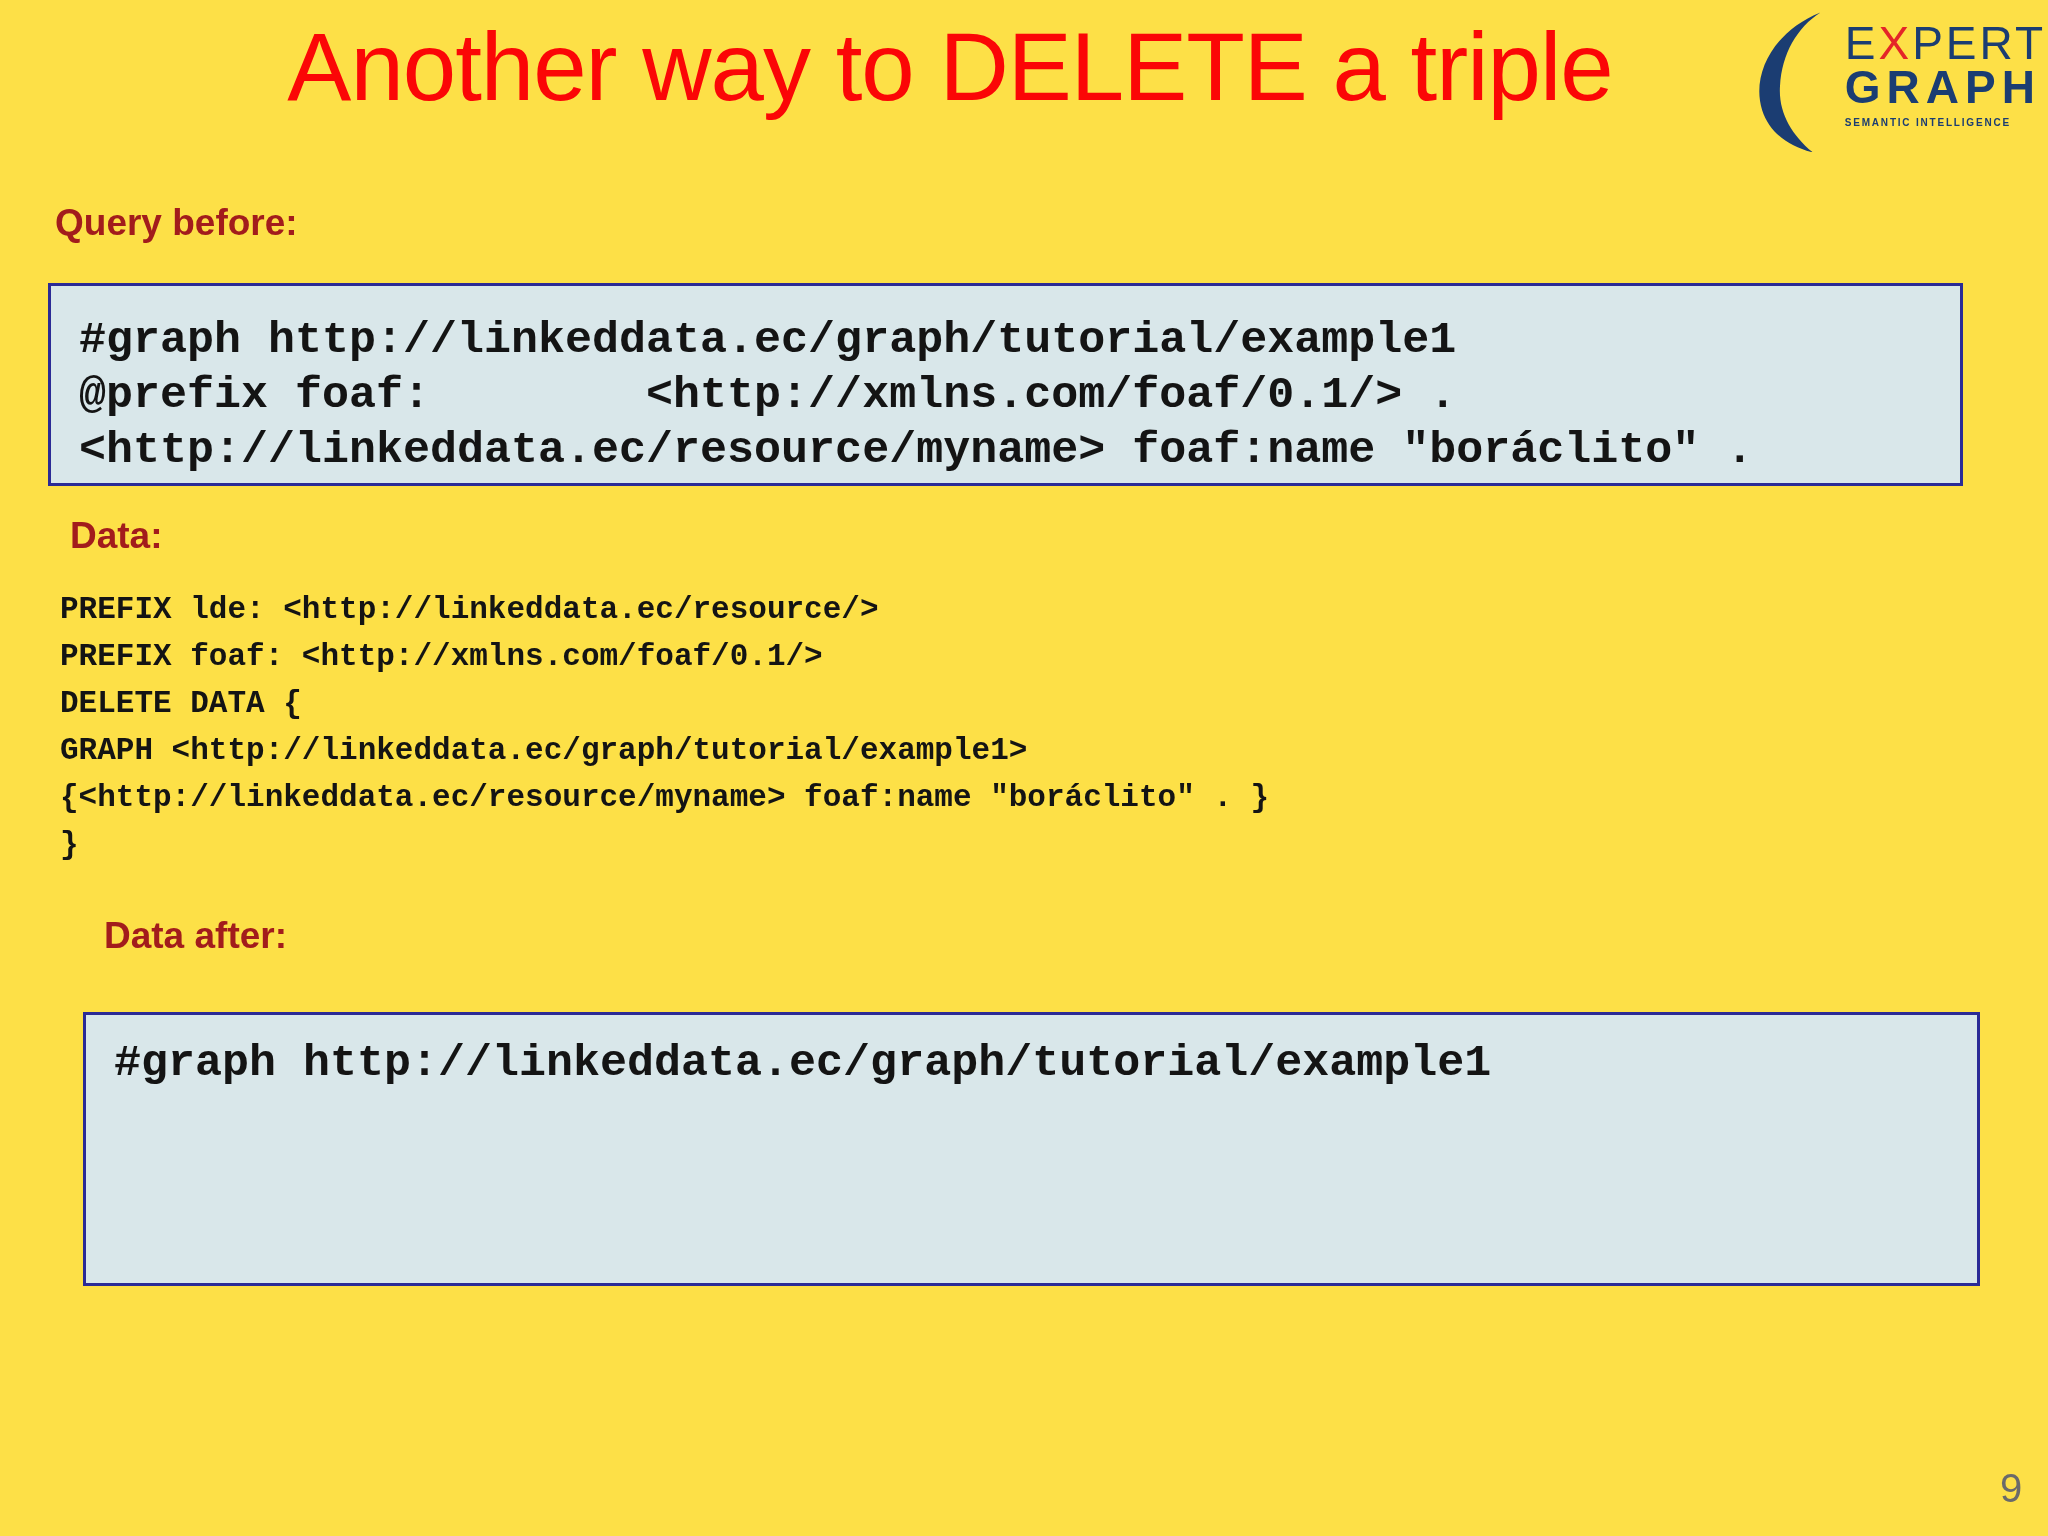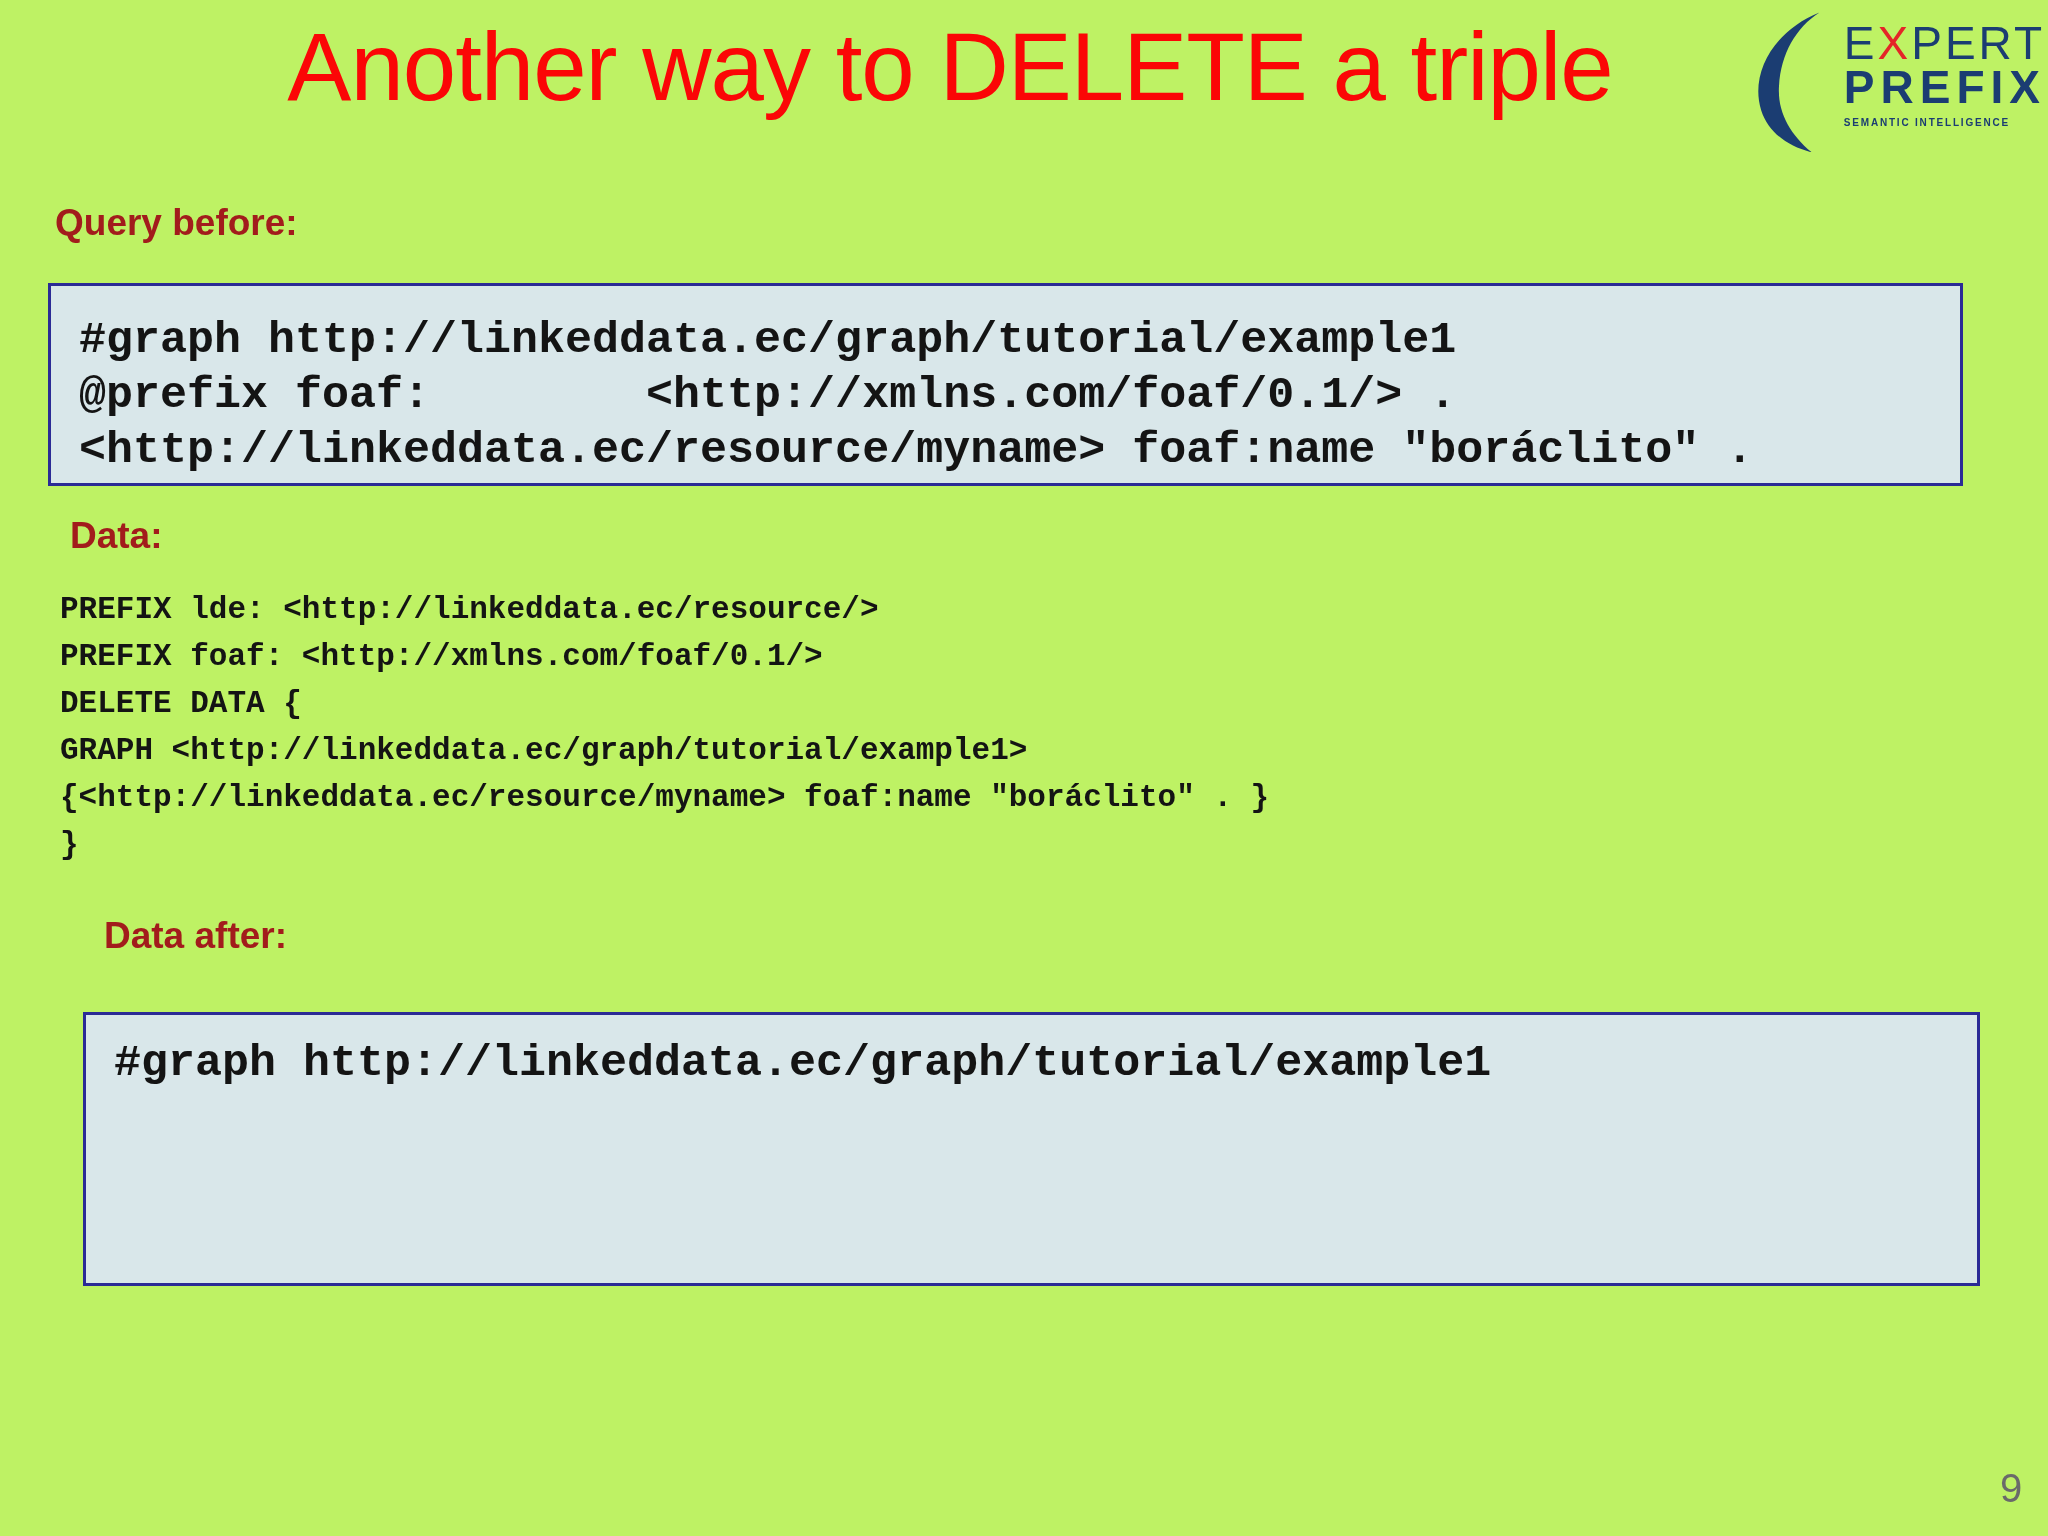--- a/index.html
+++ b/index.html
@@ -1,20 +1,20 @@
 <!DOCTYPE html>
 <html style="--title-red: #fb0606; --label-red: #a21c1c; --box-bg: #d9e7ea; --box-border: #2b2b96; --code-text: #141414; --logo-navy: #1b3d72; --logo-red: #e42528; --page-grey: #6a6a6a;"><head>
 <meta charset="utf-8">
 <style>
   html,body{margin:0;padding:0;}
   body{
     width:2048px;height:1536px;background:#ffffff;position:relative;
     font-family:"Liberation Sans",sans-serif;overflow:hidden;
   }
-  .slide{position:absolute;inset:0;background:#bef264;}
+  .slide{position:absolute;inset:0;background:#fde047;}
 
   .title{
     position:absolute;left:205px;top:12px;width:1490px;margin:0;
     text-align:center;font-size:96px;font-weight:normal;letter-spacing:-1px;
     color:var(--title-red,#fb0606);line-height:1.15;white-space:nowrap;
   }
 
   
   .logo{position:absolute;top:4px;right:2px;display:flex;align-items:flex-start;}
   .swoosh{width:94px;height:142px;margin:6px 2px 0 0;flex:none;}
@@ -67,21 +67,21 @@
   <div class="logo">
     <svg class="swoosh" viewBox="0 0 100 150" xmlns="http://www.w3.org/2000/svg">
       <path d="M 76 2
                C 26 22, 2 68, 14 106
                C 22 131, 44 145, 68 151
                C 45 132, 31 108, 33 80
                C 35 46, 51 18, 76 2 Z" fill="#1b3d72"></path>
     </svg>
     <div class="logo-text">
       <div class="logo-line1"><span>E</span><span class="logo-x">X</span><span>PERT</span></div>
-      <div class="logo-line2">PREFIX</div>
+      <div class="logo-line2">GRAPH</div>
       <div class="logo-tagline">SEMANTIC INTELLIGENCE</div>
     </div>
   </div>
 
   <div class="label label-before">Query before:</div>
   <pre class="codebox box-before">#graph http://linkeddata.ec/graph/tutorial/example1
 @prefix foaf:        &lt;http://xmlns.com/foaf/0.1/&gt; .
 &lt;http://linkeddata.ec/resource/myname&gt; foaf:name "boráclito" .</pre>
 
   <div class="label label-query">Data:</div>

